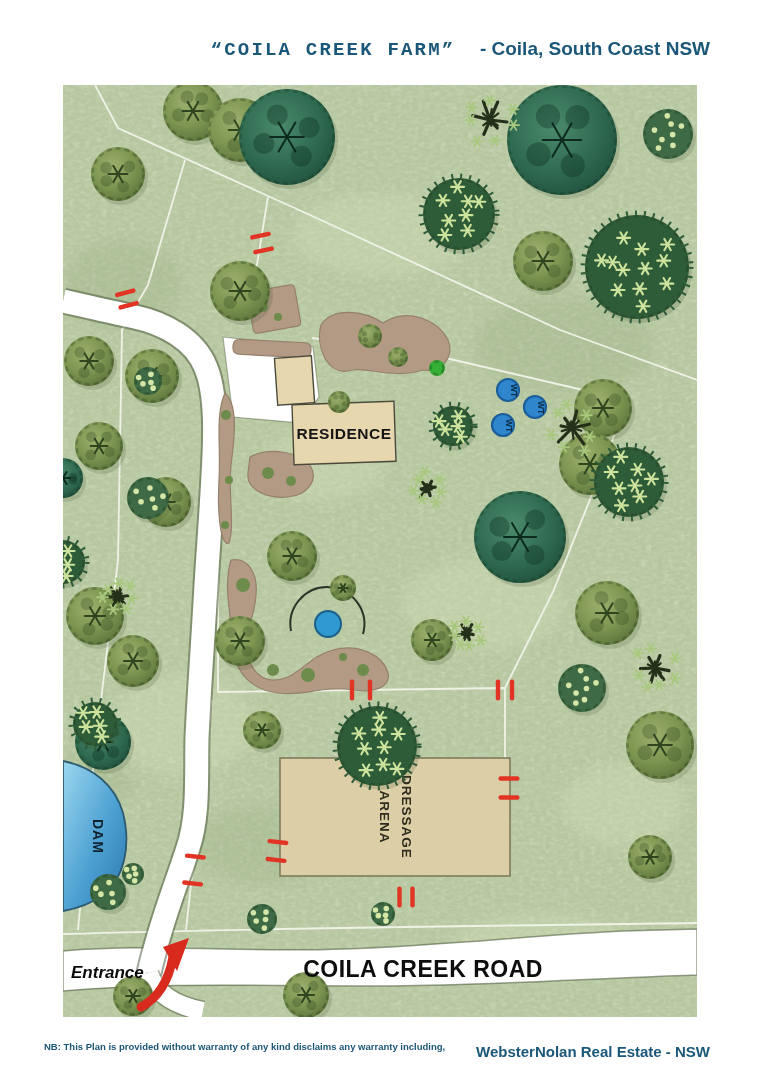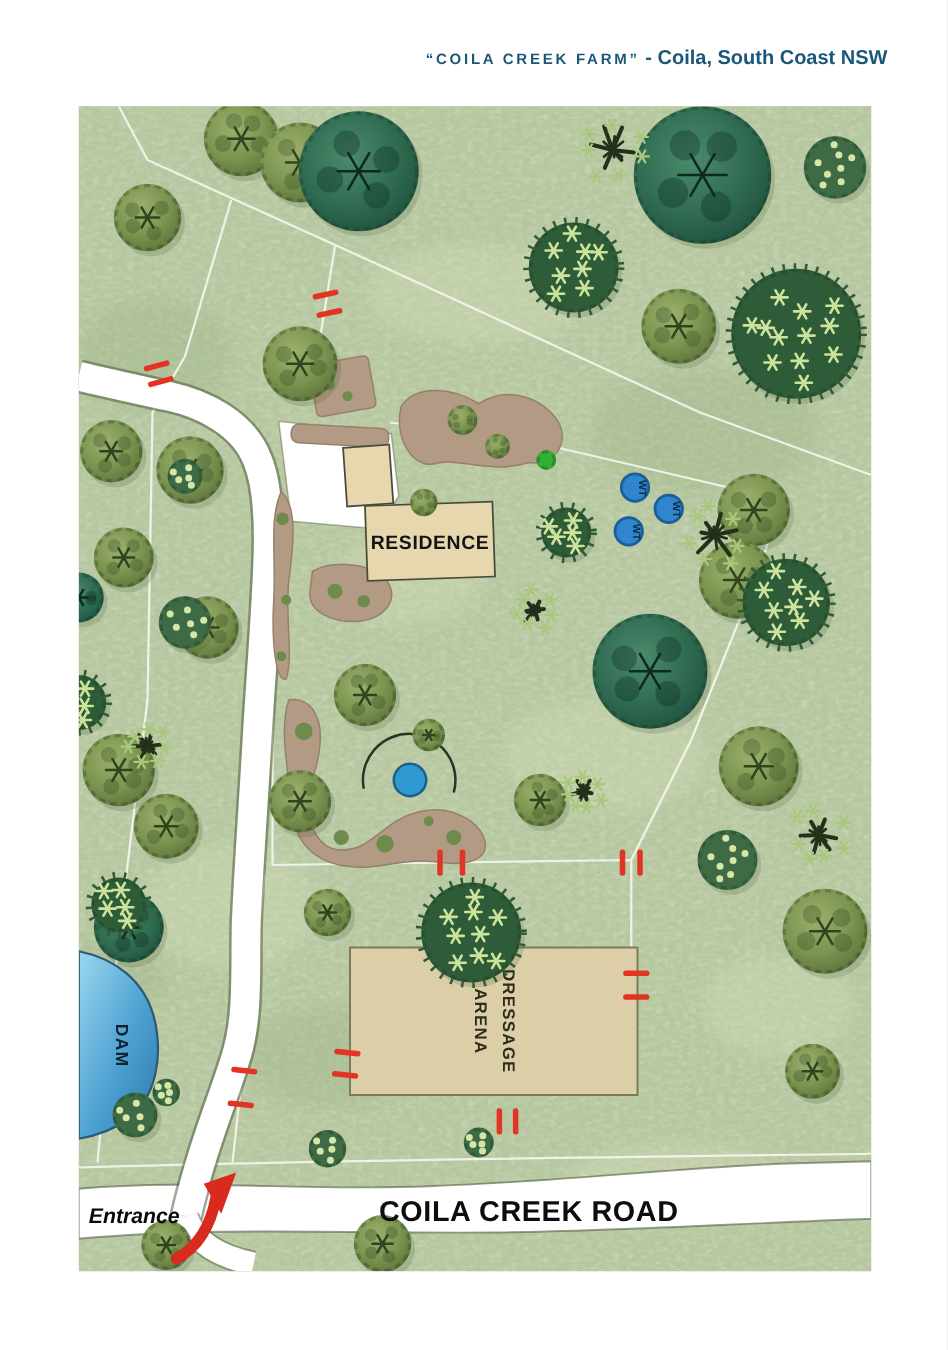--- a/index.html
+++ b/index.html
@@ -1,21 +1,21 @@
 <!DOCTYPE html>
 <html><head>
 <meta charset="utf-8">
 <style>
   html,body{margin:0;padding:0;background:#ffffff;}
   #page{position:relative;width:758px;height:1080px;background:#ffffff;overflow:hidden;
         font-family:"Liberation Sans",sans-serif;}
   
   #title{position:absolute;top:38px;right:48px;white-space:nowrap;color:#1a5778;}
-  #title .farm{font-family:Liberation Sans, sans-serif;font-size:12px;font-weight:600;letter-spacing:2.2px;}
-  #title .loc{font-family:"Liberation Sans",sans-serif;font-size:16px;font-weight:bold;margin-left:0;}
+  #title .farm{font-family:Liberation Mono, monospace;font-size:19px;font-weight:600;letter-spacing:2.2px;}
+  #title .loc{font-family:"Liberation Sans",sans-serif;font-size:19px;font-weight:bold;margin-left:20px;}
   
   #map{position:absolute;left:63px;top:85px;width:634px;height:932px;overflow:hidden;background:#b6c7a0;}
   #map svg{position:absolute;left:0;top:0;}
   
   #disclaimer{position:absolute;left:44px;top:1040px;width:440px;color:#1a5778;
               font-size:9.5px;font-weight:bold;line-height:1.45;}
   #brand{position:absolute;right:48px;top:1043px;color:#1a5778;font-size:15px;font-weight:bold;}
   text{user-select:none;}
 </style>
 </head>
@@ -820,15 +820,17 @@
 
       <g>
         <path d="M78,922 C97,912 106,894 110,872" fill="none" stroke="#d92a1e" stroke-width="9" stroke-linecap="round"></path>
         <polygon points="100,862 126,853 114,886" fill="#d92a1e"></polygon>
         <text x="8" y="893" font-size="17" font-weight="bold" font-style="italic" fill="#0a0a0a">Entrance</text>
       </g>
     </svg>
   </div>
 
   <div id="disclaimer">
+    <div>NB: This Plan is provided without warranty of any kind disclaims any warranty including,</div>
   </div>
+  <div id="brand">WebsterNolan Real Estate - NSW</div>
 
 </div>
 
 </body></html>

